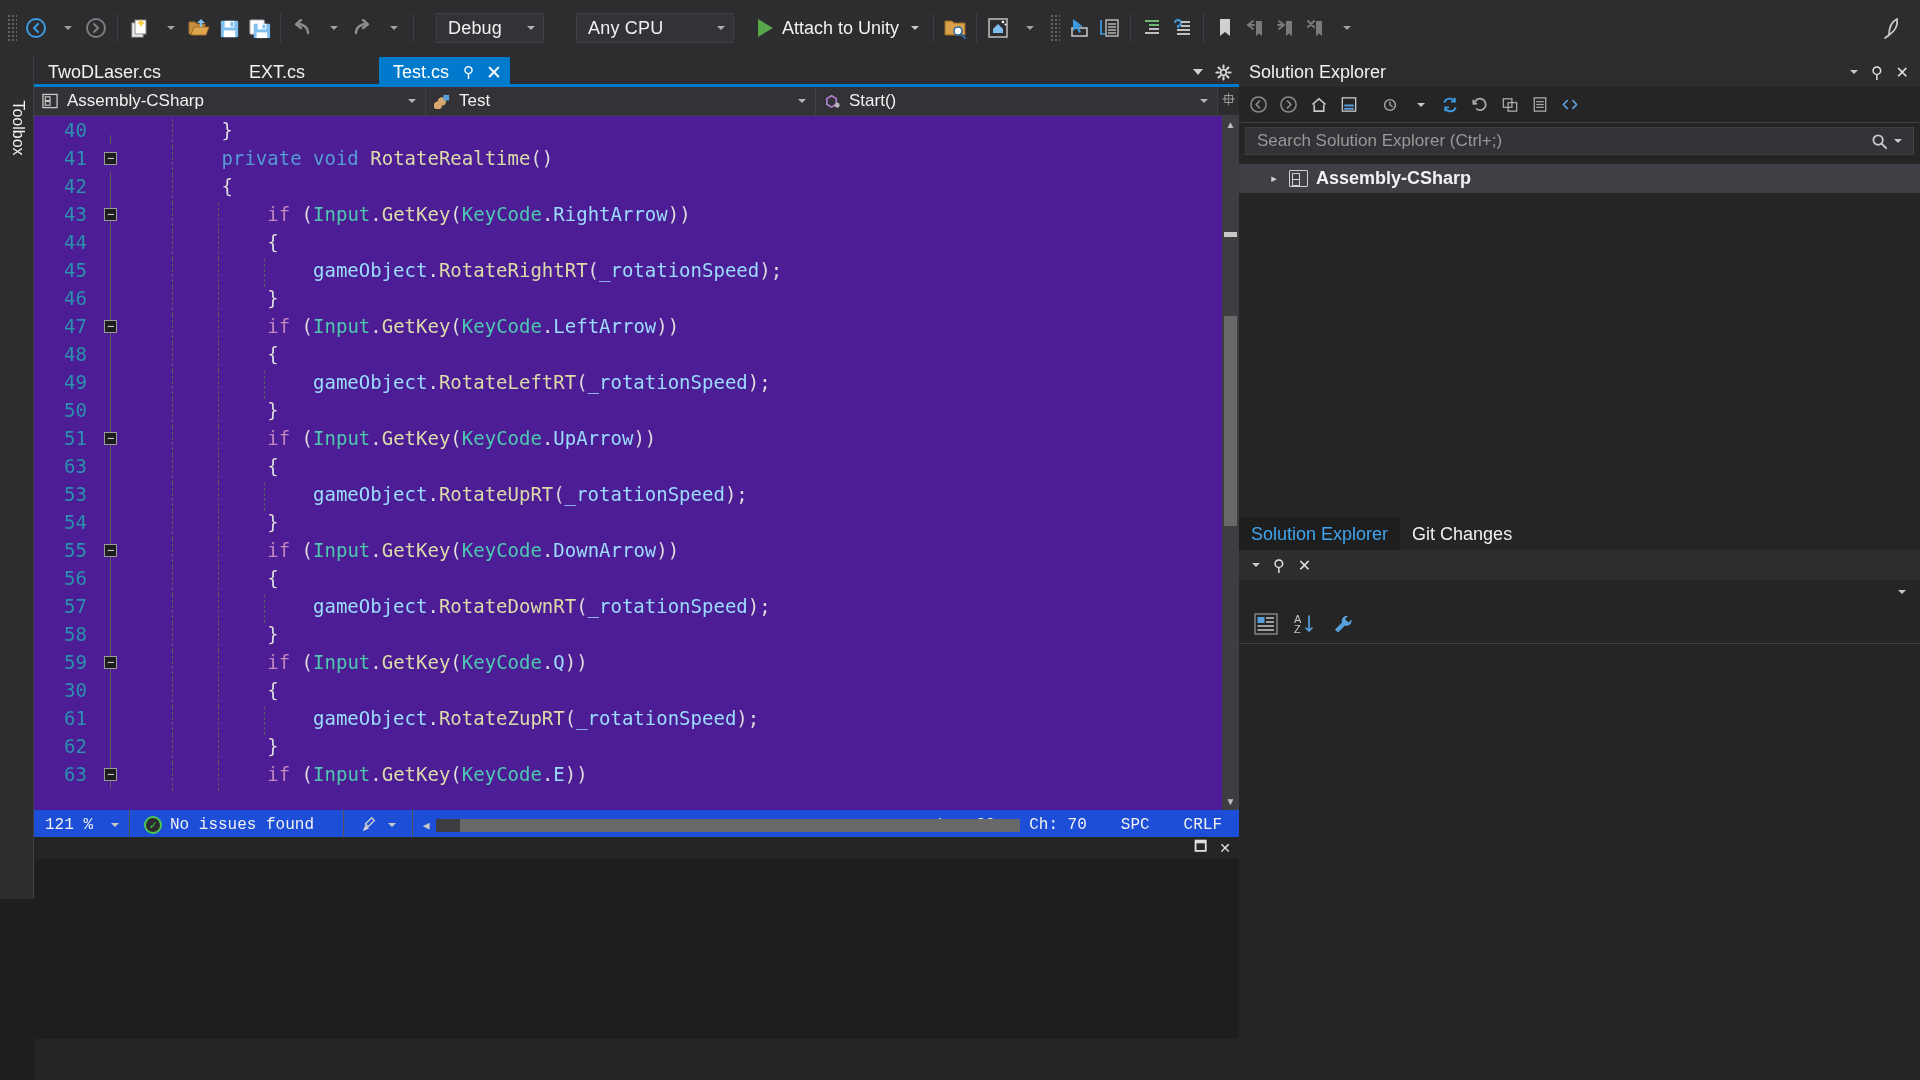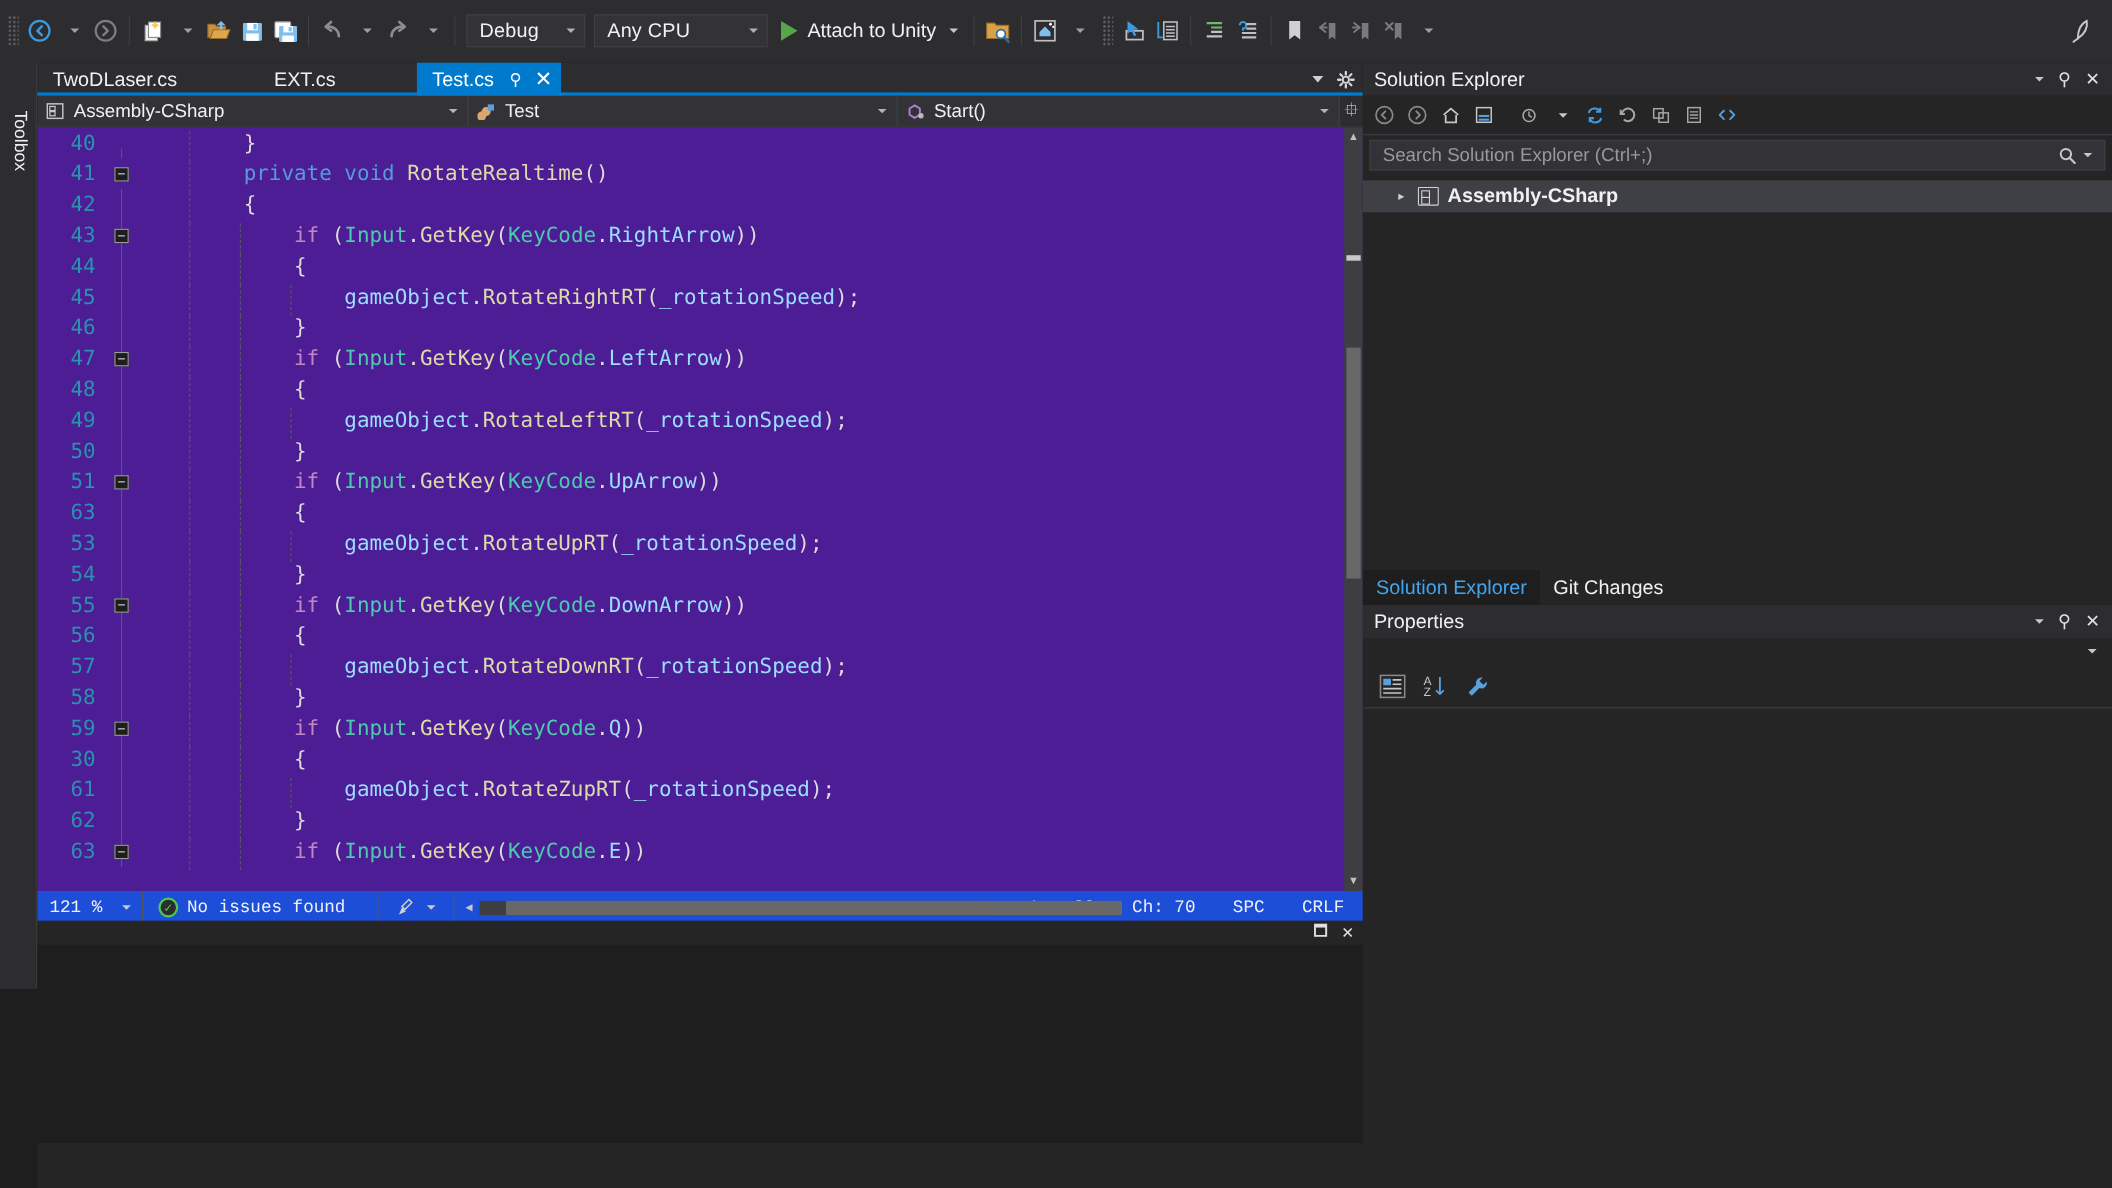--- a/index.html
+++ b/index.html
@@ -28,21 +28,21 @@
     position: relative;
   }
   .tb-sep { width: 1px; height: 28px; background: #3f3f46; margin: 0 6px; }
   .caret { width: 0; height: 0; border-left: 4px solid transparent;
            border-right: 4px solid transparent; border-top: 4px solid #c8c8c8;
            margin-left: 3px; }
   .caret.sm { border-top-color: #a0a0a0; }
   .combo {
     height: 30px; background: #333337; border: 1px solid #3f3f46;
     display: flex; align-items: center; justify-content: space-between;
-    color: #f1f1f1; font-size: 18px; padding: 0 8px 0 11px; margin: 0 4px;
+    color: #f1f1f1; font-size: 18px; padding: 0 8px 0 11px; margin: 0 16px;
     letter-spacing: .2px;
   }
   .combo .caret { border-top-color: #b0b0b0; }
   .run-btn { display: flex; align-items: center; gap: 9px; padding: 0 8px;
              color: #f1f1f1; font-size: 18px; height: 34px; }
   .play-tri { width: 0; height: 0; border-top: 9px solid transparent;
               border-bottom: 9px solid transparent; border-left: 15px solid #57a64a; }
   .tb-spacer { flex: 1; }
   .tb-right { display: flex; align-items: center; padding-right: 10px; }
 
@@ -675,21 +675,20 @@
           <span>Solution Explorer</span>
         </div>
         <div class="se-tab">
           <span>Git Changes</span>
         </div>
       </div>
     </div>
 
     <div style="position:absolute;left:0;top:493px;width:681px;height:530px;background:#252526;">
       <div class="panel-head">
-        <span class="ttl">Properties</span>
         <span class="icons">
           <span class="caret"></span>
           <span>⚲</span>
           <span>✕</span>
         </span>
       </div>
       <div class="props-sub">
         <span class="caret"></span>
       </div>
       <div class="props-toolbar">

